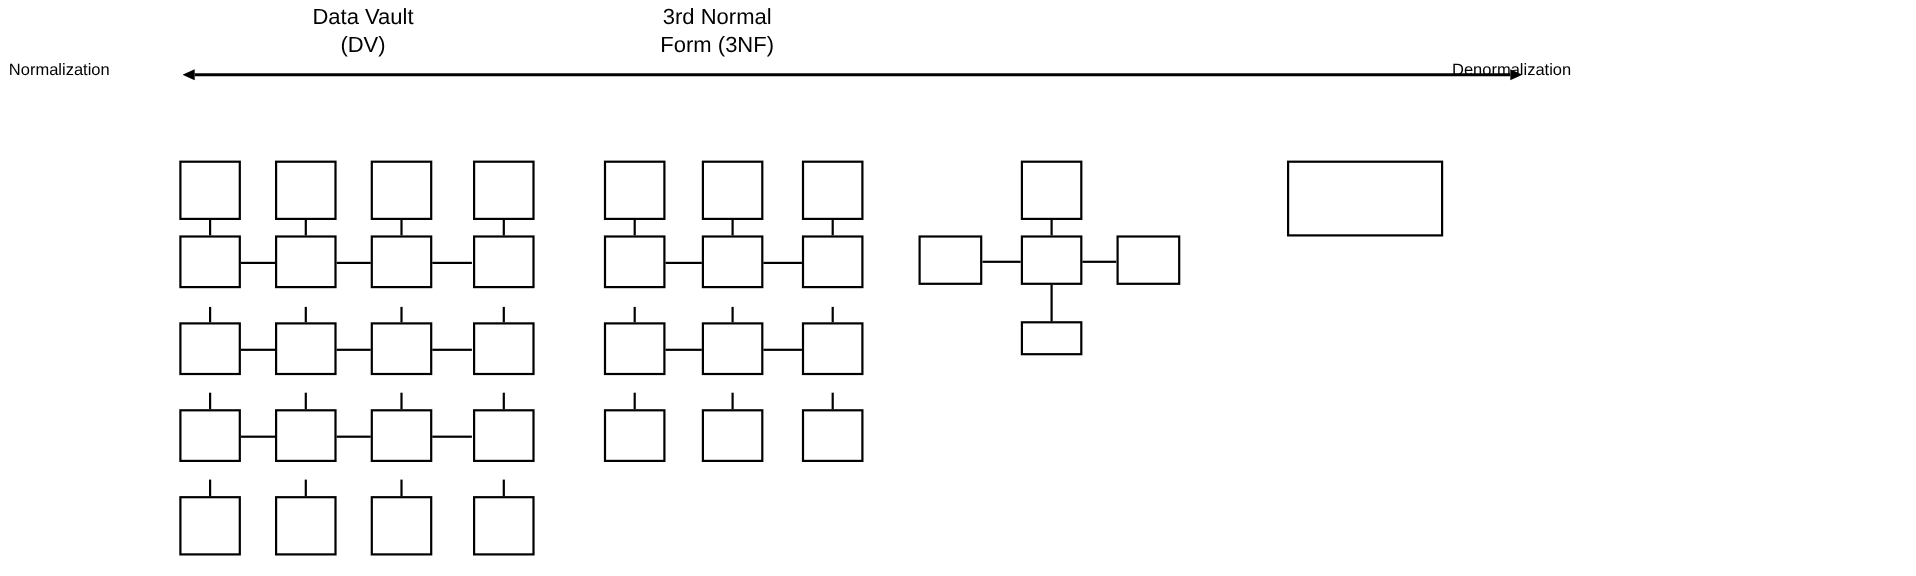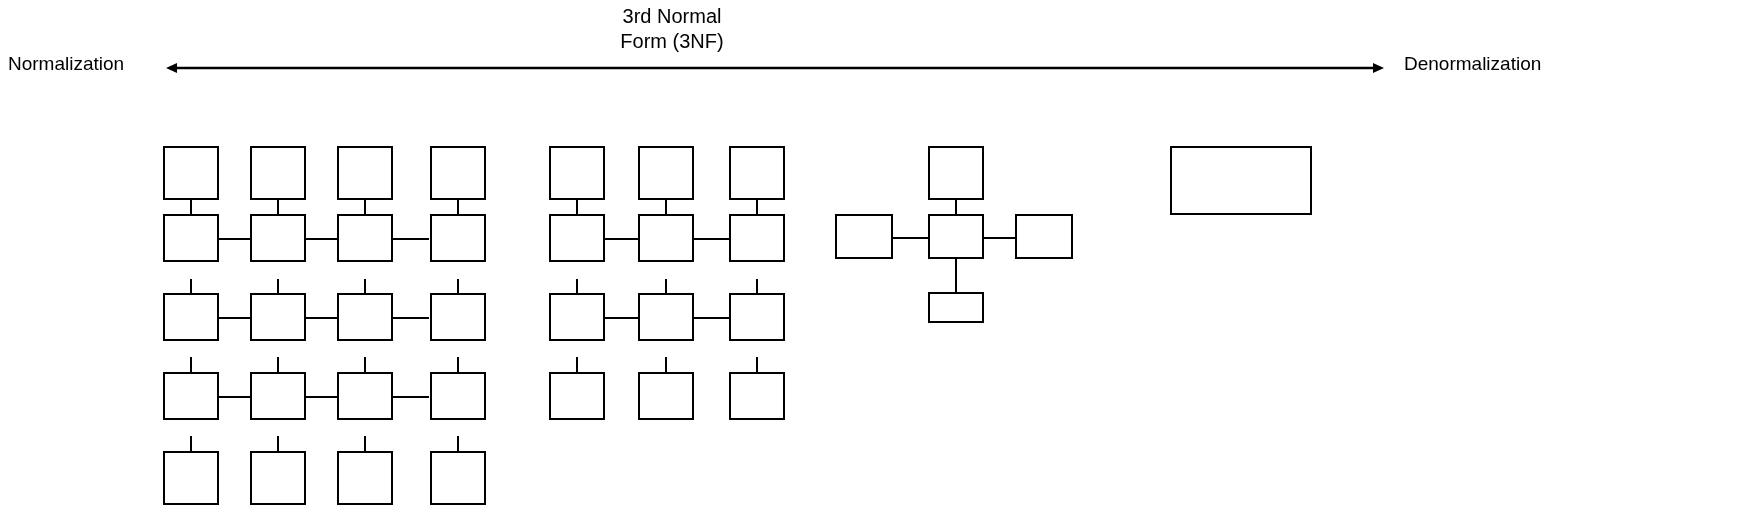--- a/index.html
+++ b/index.html
@@ -16,27 +16,27 @@
     position: relative;
     width: 1742px;
     height: 524px;
     background: #ffffff;
     overflow: hidden;
   }
 
   
   .axis-end-label {
     position: absolute;
-    font-size: 19px;
+    font-size: 15px;
     line-height: 24px;
     color: #000;
     white-space: nowrap;
   }
   #label-normalization { left: 8px;  top: 52px; }
-  #label-denormalization { left: 1404px; top: 52px; }
+  #label-denormalization { left: 1320px; top: 52px; }
 
   .stage-label {
     position: absolute;
     text-align: center;
     font-size: 20px;
     line-height: 25px;
     color: #000;
     white-space: pre-line;
     transform: translateX(-50%);
     top: 4px;
@@ -75,22 +75,24 @@
 </style>
 </head>
 <body>
 
 <div id="canvas">
 
   <div class="axis-end-label" id="label-normalization">Normalization</div>
 
   <div class="axis-end-label" id="label-denormalization">Denormalization</div>
 
-
-  <div class="stage-label" style="left:672px;">3rd Normal
+  <div class="stage-label" style="left:330px;">Data Vault
+(DV)</div>
+
+  <div class="stage-label" style="left:652px;">3rd Normal
 Form (3NF)</div>
 
 
 
   <svg class="axis-svg" viewBox="0 0 1742 524" width="1742" height="524" xmlns="http://www.w3.org/2000/svg">
     <defs>
       <marker id="arrowLeft" markerWidth="14" markerHeight="14" refX="11" refY="5" orient="auto" markerUnits="userSpaceOnUse">
         <path d="M 11 0 L 0 5 L 11 10 z" fill="#000000"></path>
       </marker>
       <marker id="arrowRight" markerWidth="14" markerHeight="14" refX="0" refY="5" orient="auto" markerUnits="userSpaceOnUse">

